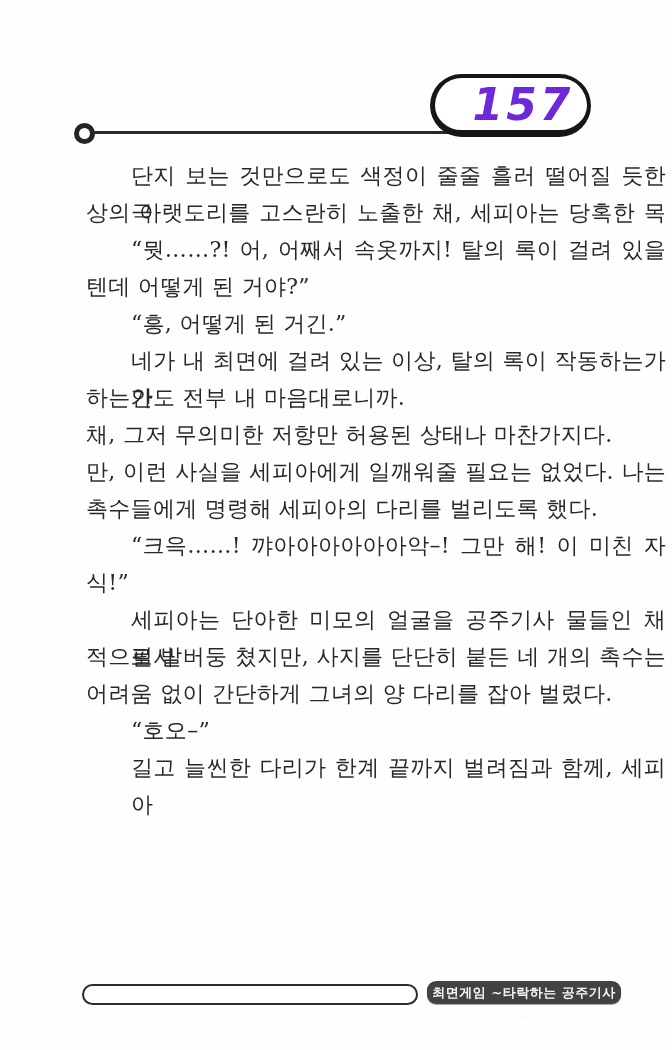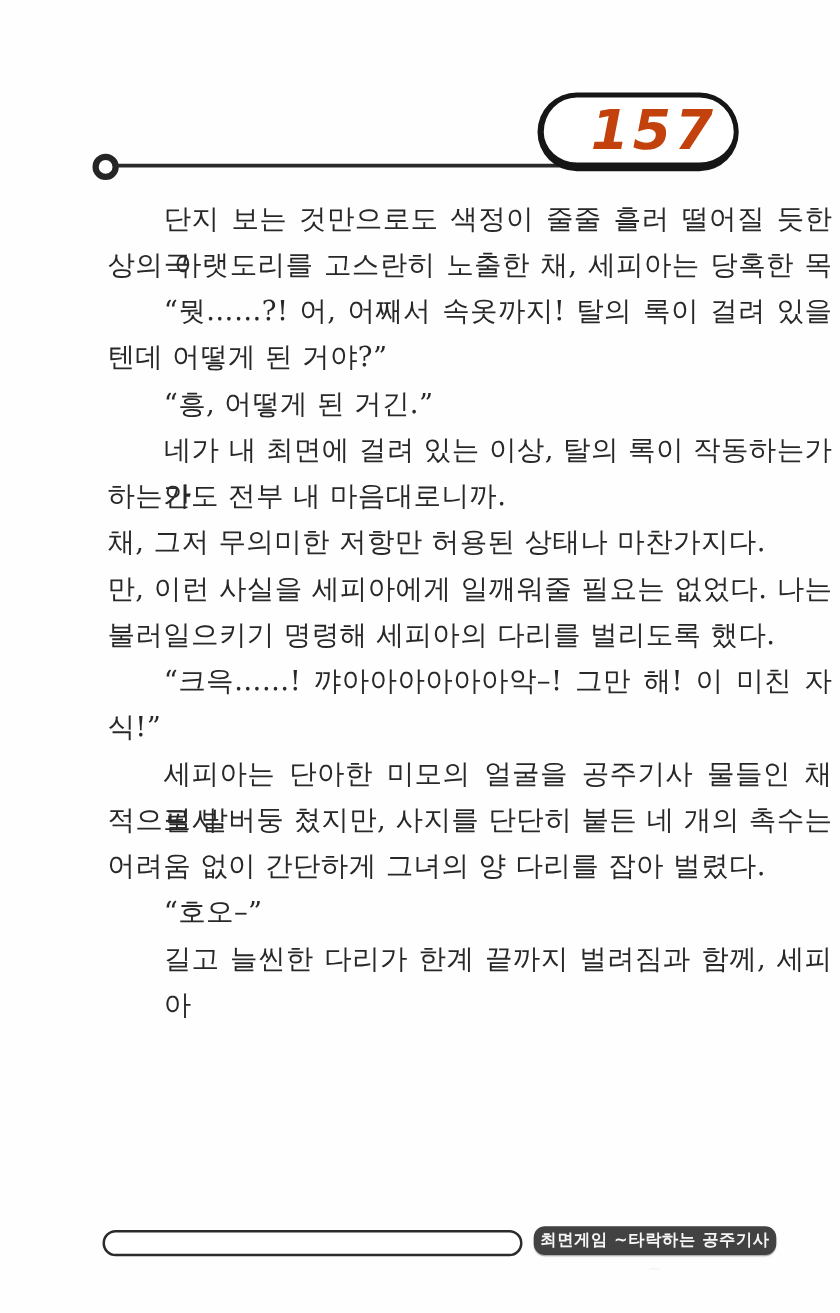--- a/index.html
+++ b/index.html
@@ -41,21 +41,21 @@
     border-left-width: 5px;
     border-radius: 33px;
     display: flex; align-items: center; justify-content: center;
   }
   .page-number {
     font-family: "DejaVu Sans", "Liberation Sans", sans-serif;
     font-style: italic;
     font-weight: bold;
     font-size: 44px;
     letter-spacing: 3px;
-    color: #c2410c;
+    color: #6d28d9;
     transform: translateX(-2px);
     margin-left: 28px;
   }
 
   
   .body-text {
     position: absolute;
     left: 48px; top: 157px;
     width: 580px;
     margin-left: 38px;
@@ -114,21 +114,21 @@
   <div class="body-text">
     <div class="line indent fill">단지 보는 것만으로도 색정이 줄줄 흘러 떨어질 듯한 극</div>
     <div class="line fill">상의 아랫도리를 고스란히 노출한 채, 세피아는 당혹한 목</div>
     <div class="line indent fill">“뭣……?! 어, 어째서 속옷까지! 탈의 록이 걸려 있을</div>
     <div class="line">텐데 어떻게 된 거야?”</div>
     <div class="line indent">“흥, 어떻게 된 거긴.”</div>
     <div class="line indent fill">네가 내 최면에 걸려 있는 이상, 탈의 록이 작동하는가 안</div>
     <div class="line">하는가도 전부 내 마음대로니까.</div>
     <div class="line">채, 그저 무의미한 저항만 허용된 상태나 마찬가지다.</div>
     <div class="line fill">만, 이런 사실을 세피아에게 일깨워줄 필요는 없었다. 나는</div>
-    <div class="line">불러일으키기 명령해 세피아의 다리를 벌리도록 했다.</div>
+    <div class="line">촉수들에게 명령해 세피아의 다리를 벌리도록 했다.</div>
     <div class="line indent fill">“크윽……! 꺄아아아아아아악–! 그만 해! 이 미친 자</div>
     <div class="line">식!”</div>
     <div class="line indent fill">세피아는 단아한 미모의 얼굴을 공주기사 물들인 채 필사</div>
     <div class="line fill">적으로 발버둥 쳤지만, 사지를 단단히 붙든 네 개의 촉수는</div>
     <div class="line">어려움 없이 간단하게 그녀의 양 다리를 잡아 벌렸다.</div>
     <div class="line indent">“호오–”</div>
     <div class="line indent fill">길고 늘씬한 다리가 한계 끝까지 벌려짐과 함께, 세피아</div>
   </div>
 
   <div class="footer-pill"></div>

